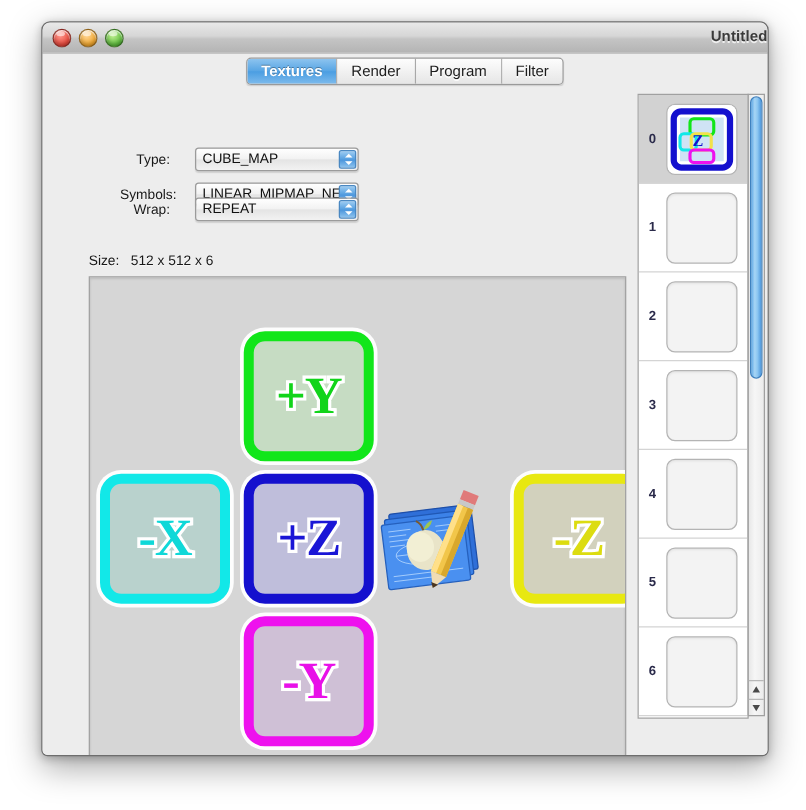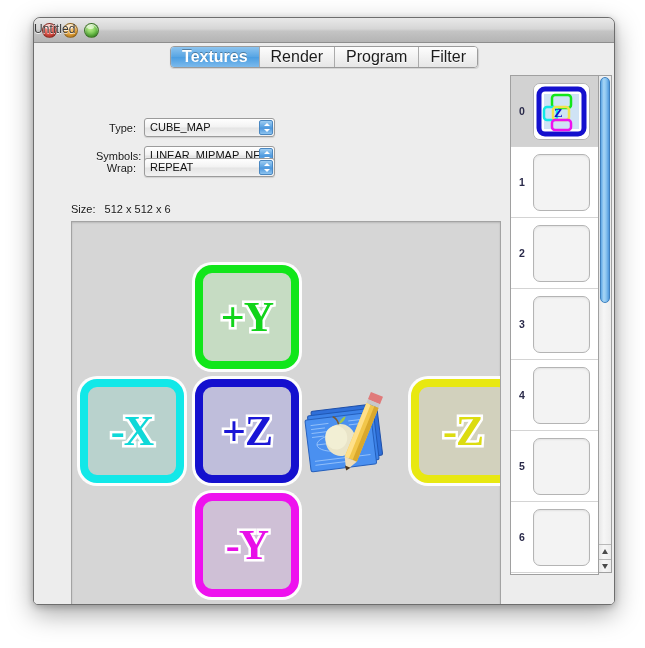--- a/index.html
+++ b/index.html
@@ -30,23 +30,23 @@
   .titlebar {
     position: relative;
     height: 24px;
     background: linear-gradient(to bottom, #e9e9e9 0%, #d6d6d6 45%, #c4c4c4 55%, #b4b4b4 100%);
     border-bottom: 1px solid #8e8e8e;
     border-radius: 6px 6px 0 0;
   }
   .title-text {
     position: absolute;
     left: 0; right: 0; top: 4px;
-    text-align: left;
+    text-align: right;
     font-size: 12px;
-    font-weight: normal;
+    font-weight: bold;
     color: #3a3a3a;
     text-shadow: 0 1px 0 rgba(255,255,255,0.75);
     letter-spacing: 0.1px;
   }
   .lights { position: absolute; left: 8px; top: 5px; display: flex; gap: 6px; }
   .light {
     width: 13px; height: 13px; border-radius: 50%;
     border: 1px solid rgba(0,0,0,0.38);
     box-shadow: inset 0 1px 1px rgba(255,255,255,0.85),
                 inset 0 -2px 3px rgba(0,0,0,0.22);
@@ -76,21 +76,21 @@
     height: 20px;
     border: 1px solid #9a9a9a;
     border-radius: 4px;
     overflow: hidden;
     background: linear-gradient(to bottom, #fcfcfc, #e3e3e3);
     box-shadow: 0 1px 1px rgba(0,0,0,0.12);
   }
   .tab {
     padding: 0 11px;
     line-height: 20px;
-    font-size: 16px;
+    font-size: 12px;
     color: #1c1c1c;
     border-right: 1px solid #a8a8a8;
     background: linear-gradient(to bottom, #fdfdfd, #e6e6e6);
     text-shadow: 0 1px 0 rgba(255,255,255,0.8);
     white-space: nowrap;
   }
   .tab:last-child { border-right: none; }
   .tab.active {
     background: linear-gradient(to bottom, #8dc4ef 0%, #59a6e4 48%, #4b9ee2 52%, #7cbaec 100%);
     color: #ffffff;
@@ -118,21 +118,21 @@
     margin-left: 33px;
   }
   .popup {
     position: relative;
     width: 129px;
     height: 17px;
     border: 1px solid #9b9b9b;
     border-radius: 3px;
     background: linear-gradient(to bottom, #ffffff 0%, #f2f2f2 48%, #e4e4e4 52%, #f2f2f2 100%);
     box-shadow: 0 1px 1px rgba(0,0,0,0.12);
-    margin-left: 8px;
+    margin-left: 20px;
     overflow: hidden;
   }
   .popup-value {
     position: absolute;
     left: 5px; top: 0;
     line-height: 17px;
     font-size: 11px;
     color: #101010;
     white-space: nowrap;
   }

